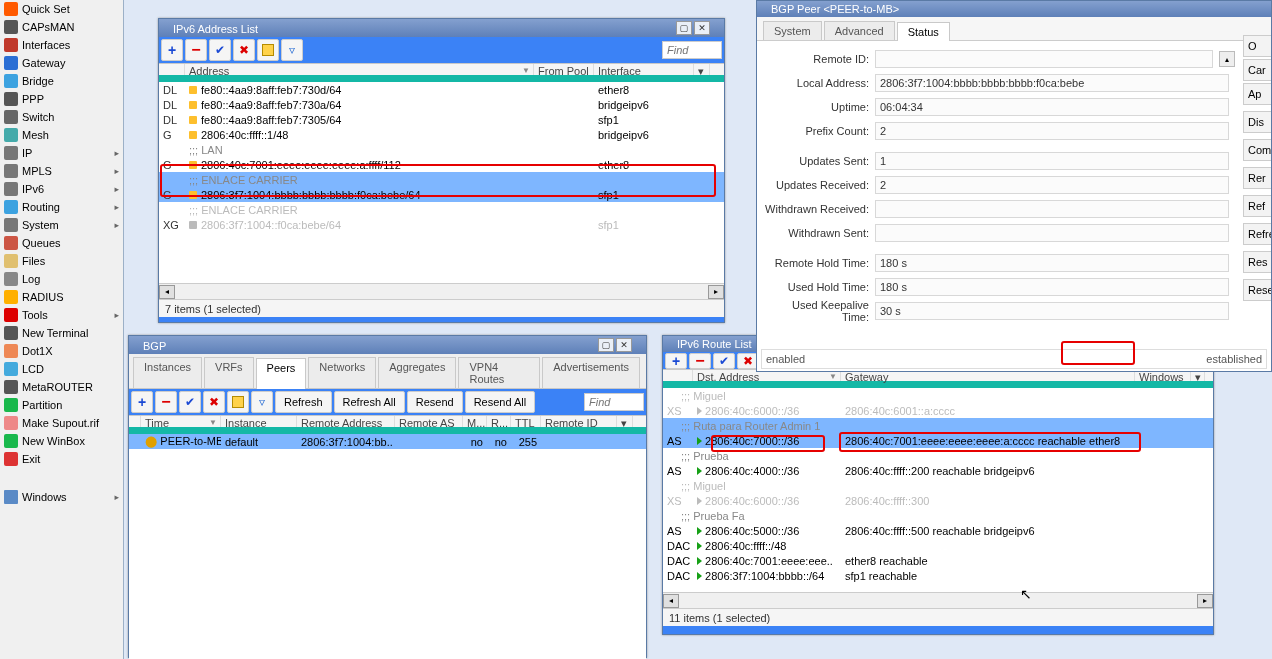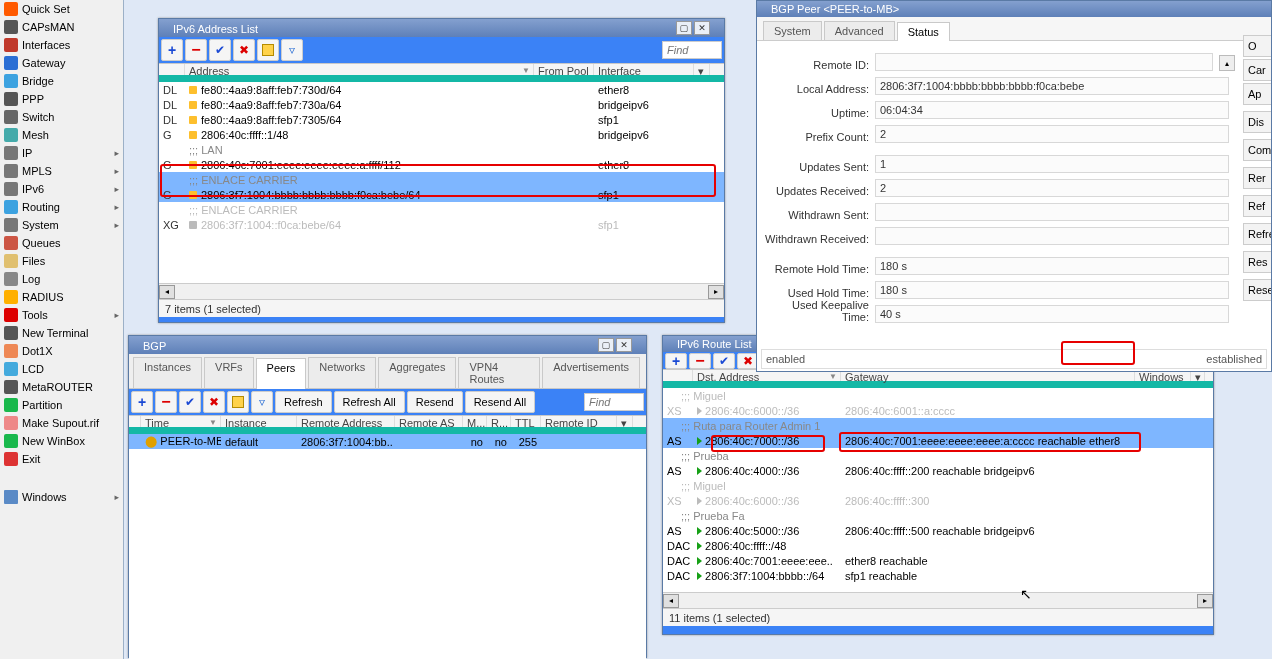--- a/index.html
+++ b/index.html
@@ -45,21 +45,21 @@
   .tabs{display:flex;padding:3px 4px 0 4px;background:#efefef;border-bottom:1px solid #c8c8c8;}
   .tab{padding:3px 10px;border:1px solid #c9c9c9;border-bottom:none;background:#ececec;margin-right:2px;cursor:pointer;color:#555;}
   .tab.active{background:#fff;color:#000;position:relative;top:1px;}
 
   .redbox{border:2px solid #e60000;border-radius:3px;position:absolute;pointer-events:none;}
 
   .bgp-peer{position:absolute;left:756px;top:0;width:516px;height:372px;background:#fff;border:1px solid #5a7aa5;}
   .bgp-peer .peer-tabs{display:flex;padding:4px 6px 0 6px;background:#f6f6f6;border-bottom:1px solid #ccc;}
   .bgp-peer .peer-tab{padding:3px 10px;border:1px solid #c9c9c9;border-bottom:none;background:#ececec;margin-right:2px;cursor:pointer;color:#555;}
   .bgp-peer .peer-tab.active{background:#fff;color:#000;position:relative;top:1px;}
-  .form-row{display:flex;align-items:flex-end;height:24px;}
+  .form-row{display:flex;align-items:center;height:24px;}
   .form-row label{width:112px;text-align:right;padding-right:6px;color:#333;}
   .form-row .val{flex:1;border:1px solid #d8d8d8;height:18px;padding:1px 4px;margin-right:6px;background:#fbfbfb;display:flex;align-items:center;color:#333;}
   .form-row .arrowbox{width:16px;height:16px;border:1px solid #bbb;background:#eee;display:inline-flex;align-items:center;justify-content:center;font-size:8px;}
   .side-btns{position:absolute;right:0;top:34px;width:28px;}
   .side-btns .sbtn{height:22px;border:1px solid #ccc;border-right:none;background:#f3f3f3;margin-bottom:2px;padding:0 4px;display:flex;align-items:center;cursor:pointer;overflow:hidden;}
   .peer-status{position:absolute;left:4px;right:4px;bottom:2px;height:20px;border:1px solid #ddd;border-top:1px solid #ddd;font-size:11px;display:flex;align-items:center;padding:0 4px;color:#555;}
   .peer-status .flex{flex:1;}
 
   .tri{width:0;height:0;display:inline-block;}
   .tri.g{border-left:5px solid #16a016;border-top:4px solid transparent;border-bottom:4px solid transparent;}
@@ -465,39 +465,39 @@
       <div style="height: 6px;"></div>
       <div class="form-row">
         <label>Updates Sent:</label>
         <div class="val">1</div>
       </div>
       <div class="form-row">
         <label>Updates Received:</label>
         <div class="val">2</div>
       </div>
       <div class="form-row">
+        <label>Withdrawn Received:</label>
+        <div class="val"></div>
+      </div>
+      <div class="form-row">
         <label>Withdrawn Sent:</label>
         <div class="val"></div>
       </div>
-      <div class="form-row">
-        <label>Withdrawn Received:</label>
-        <div class="val"></div>
-      </div>
       <div style="height: 6px;"></div>
       <div class="form-row">
         <label>Remote Hold Time:</label>
         <div class="val">180 s</div>
       </div>
       <div class="form-row">
         <label>Used Hold Time:</label>
         <div class="val">180 s</div>
       </div>
       <div class="form-row">
         <label>Used Keepalive Time:</label>
-        <div class="val">40 s</div>
+        <div class="val">30 s</div>
       </div>
     </div>
   <div class="side-btns" id="side-btns">
       <div class="sbtn">O</div>
       <div class="sbtn">Car</div>
       <div class="sbtn">Ap</div>
       <div class="sbtn" style="margin-top: 6px;">Dis</div>
       <div class="sbtn" style="margin-top: 6px;">Com</div>
       <div class="sbtn" style="margin-top: 6px;">Rer</div>
       <div class="sbtn" style="margin-top: 6px;">Ref</div>

